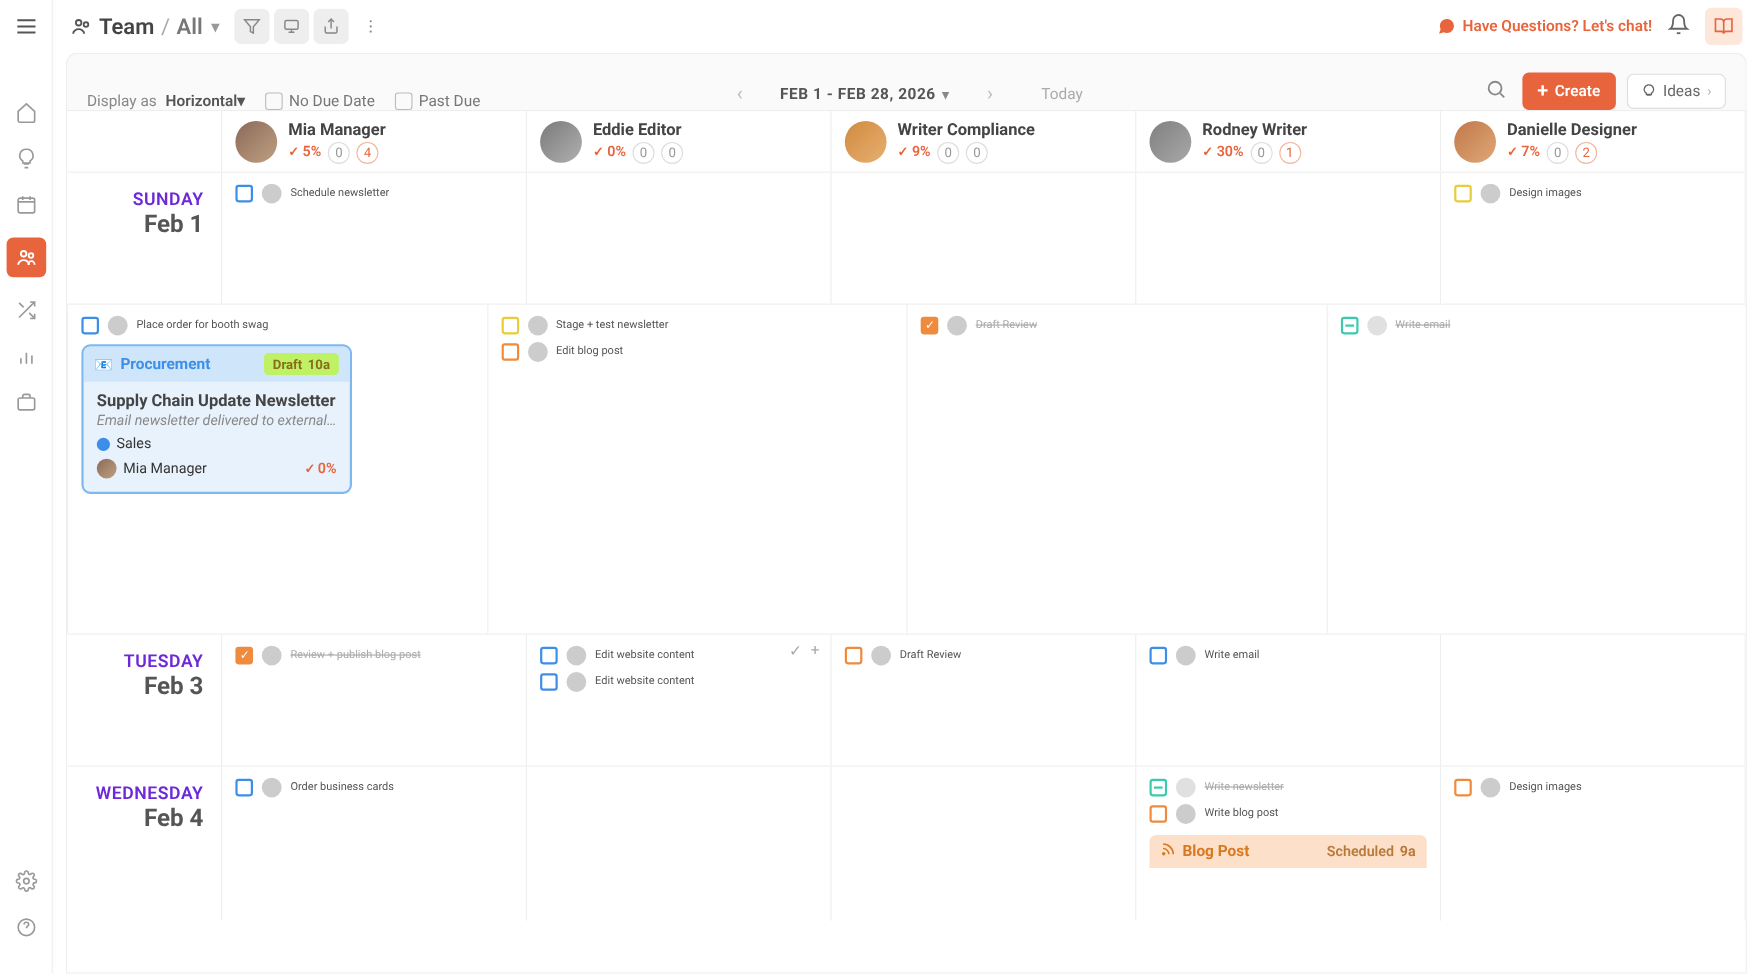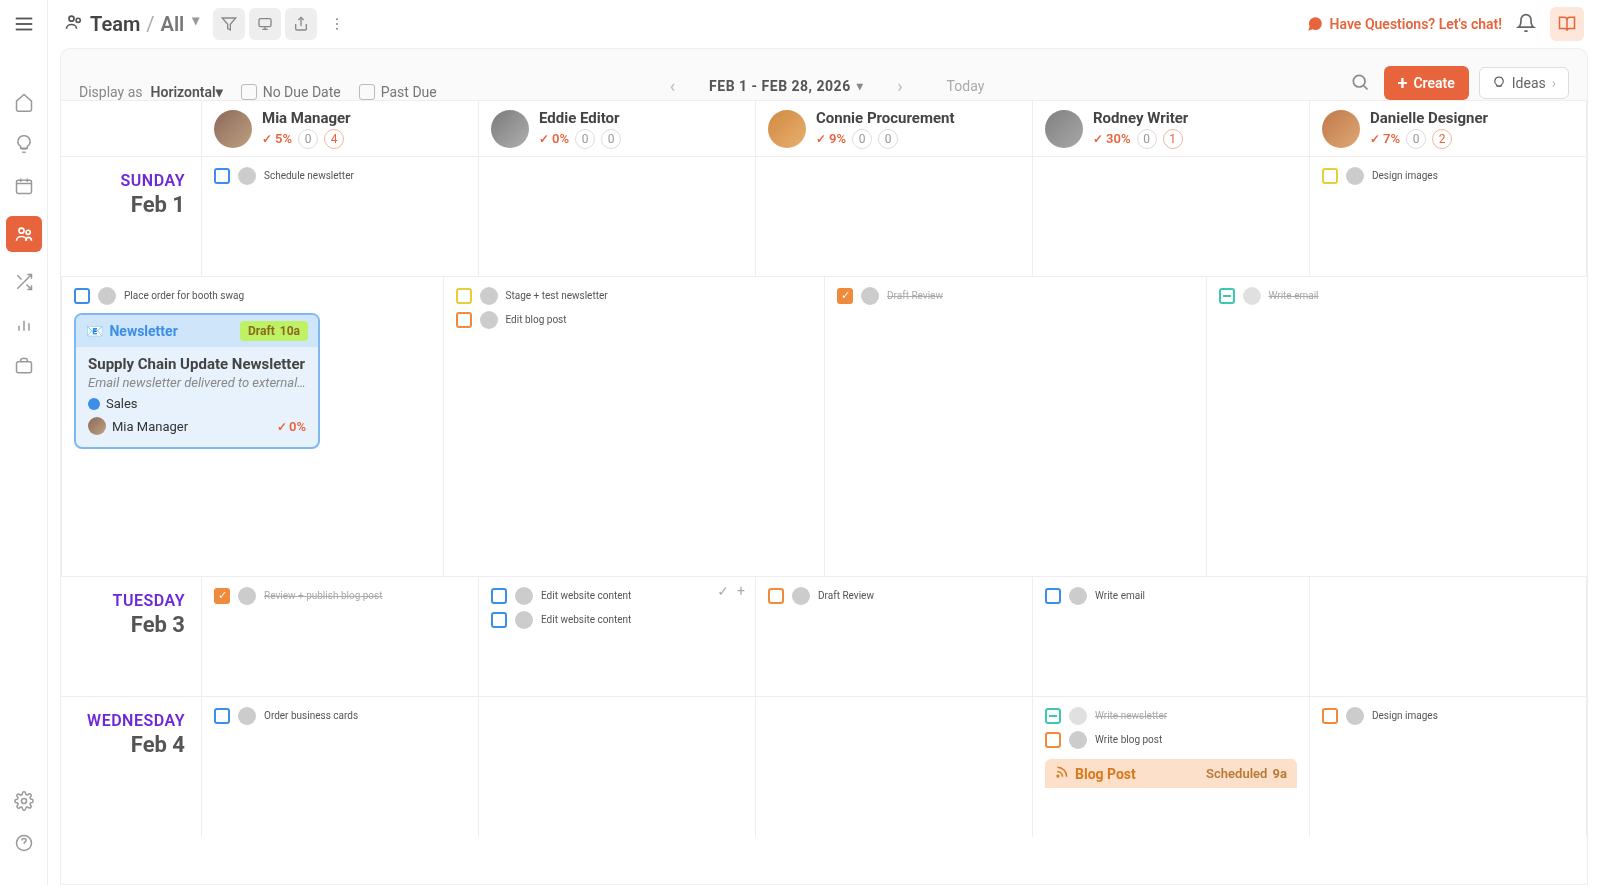--- a/index.html
+++ b/index.html
@@ -7,21 +7,21 @@
 
 
 .left-rail { position: absolute; left: 0; top: 0; width: 48px; height: 885px; background: #fff; border-right: 1px solid #eee; display: flex; flex-direction: column; align-items: center; padding-top: 12px; gap: 18px; }
 .left-rail .icon { width: 24px; height: 24px; display: flex; align-items: center; justify-content: center; color: #999; cursor: pointer; border-radius: 6px; }
 .left-rail .icon.active { background: #e8643c; color: #fff; width: 36px; height: 36px; }
 .left-rail .spacer { flex: 1; }
 .left-rail .hamburger { color: #555; }
 
 
 .top-bar { position: absolute; left: 48px; top: 0; right: 0; height: 48px; display: flex; align-items: center; padding: 0 16px; }
-.top-bar .breadcrumb { display: flex; align-items: flex-start; gap: 6px; font-size: 20px; font-weight: 600; color: #444; }
+.top-bar .breadcrumb { display: flex; align-items: center; gap: 6px; font-size: 20px; font-weight: 600; color: #444; }
 .top-bar .breadcrumb .sep { color: #aaa; font-weight: 400; }
 .top-bar .breadcrumb .all { color: #777; font-weight: 600; }
 .top-bar .chev-down { color: #999; font-size: 14px; margin-left: 2px; }
 .top-bar .toolbar-icons { display: flex; gap: 4px; margin-left: 14px; }
 .top-bar .toolbar-icons .tb-icon { width: 32px; height: 32px; display: flex; align-items: center; justify-content: center; background: #eee; border-radius: 6px; color: #888; cursor: pointer; }
 .top-bar .toolbar-icons .tb-icon.bare { background: transparent; }
 .top-bar .right { margin-left: auto; display: flex; align-items: center; gap: 14px; justify-content: space-between; }
 .top-bar .chat-link { color: #e8643c; font-weight: 600; display: flex; align-items: center; gap: 6px; cursor: pointer; }
 .top-bar .bell { color: #666; cursor: pointer; }
 .top-bar .book { width: 34px; height: 34px; background: #fde7db; border-radius: 6px; display: flex; align-items: center; justify-content: center; color: #e8643c; cursor: pointer; }
@@ -306,21 +306,21 @@
           <div class="person-stats">
             <span class="pct">0%</span>
             <span class="pill">0</span>
             <span class="pill">0</span>
           </div>
         </div>
       </div>
     <div class="grid-col">
         <span class="avatar av-3"></span>
         <div class="person-meta">
-          <span class="person-name">Connie Procurement</span>
+          <span class="person-name">Writer Compliance</span>
           <div class="person-stats">
             <span class="pct">9%</span>
             <span class="pill">0</span>
             <span class="pill">0</span>
           </div>
         </div>
       </div>
     <div class="grid-col">
         <span class="avatar av-4"></span>
         <div class="person-meta">
@@ -374,21 +374,21 @@
     <div class="day-row" style="min-height:300px">
       <div class="cell">
         <div class="task">
             <span class="chip"></span>
             <span class="av av-1"></span>
             <span class="text">Place order for booth swag</span>
           </div>
         <div class="project-card">
           <div class="pc-head">
             <span class="pc-icon">📧</span>
-            <span class="pc-type">Newsletter</span>
+            <span class="pc-type">Procurement</span>
             <span class="pc-badge"><span>Draft</span> <span class="pc-time">10a</span></span>
           </div>
           <div class="pc-body">
             <div class="pc-title">Supply Chain Update Newsletter</div>
             <div class="pc-desc">Email newsletter delivered to external i…</div>
             <div class="pc-row">
                 <span class="pc-dot"></span>
                 <span>Sales</span>
               </div>
             <div class="pc-row">

